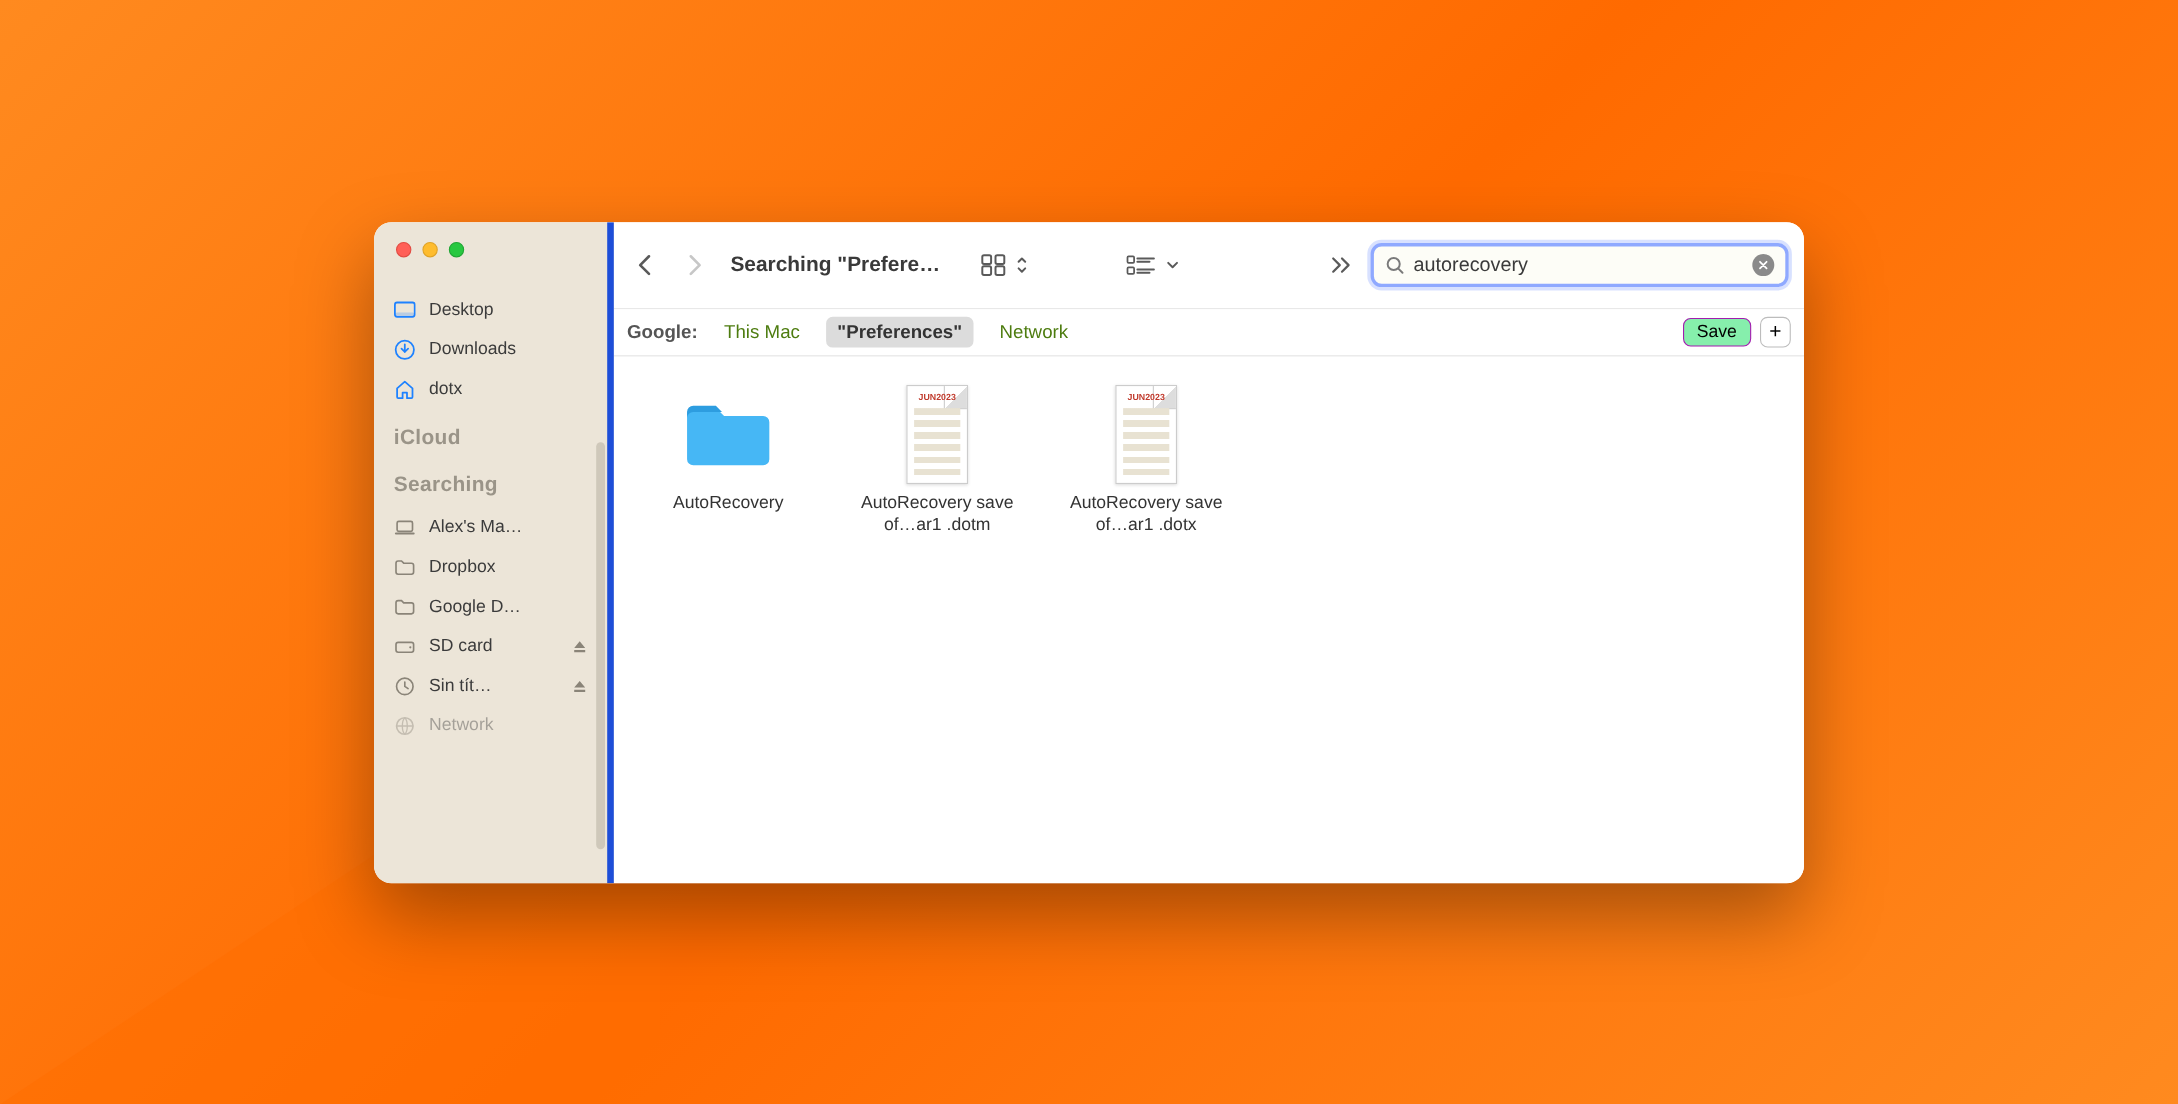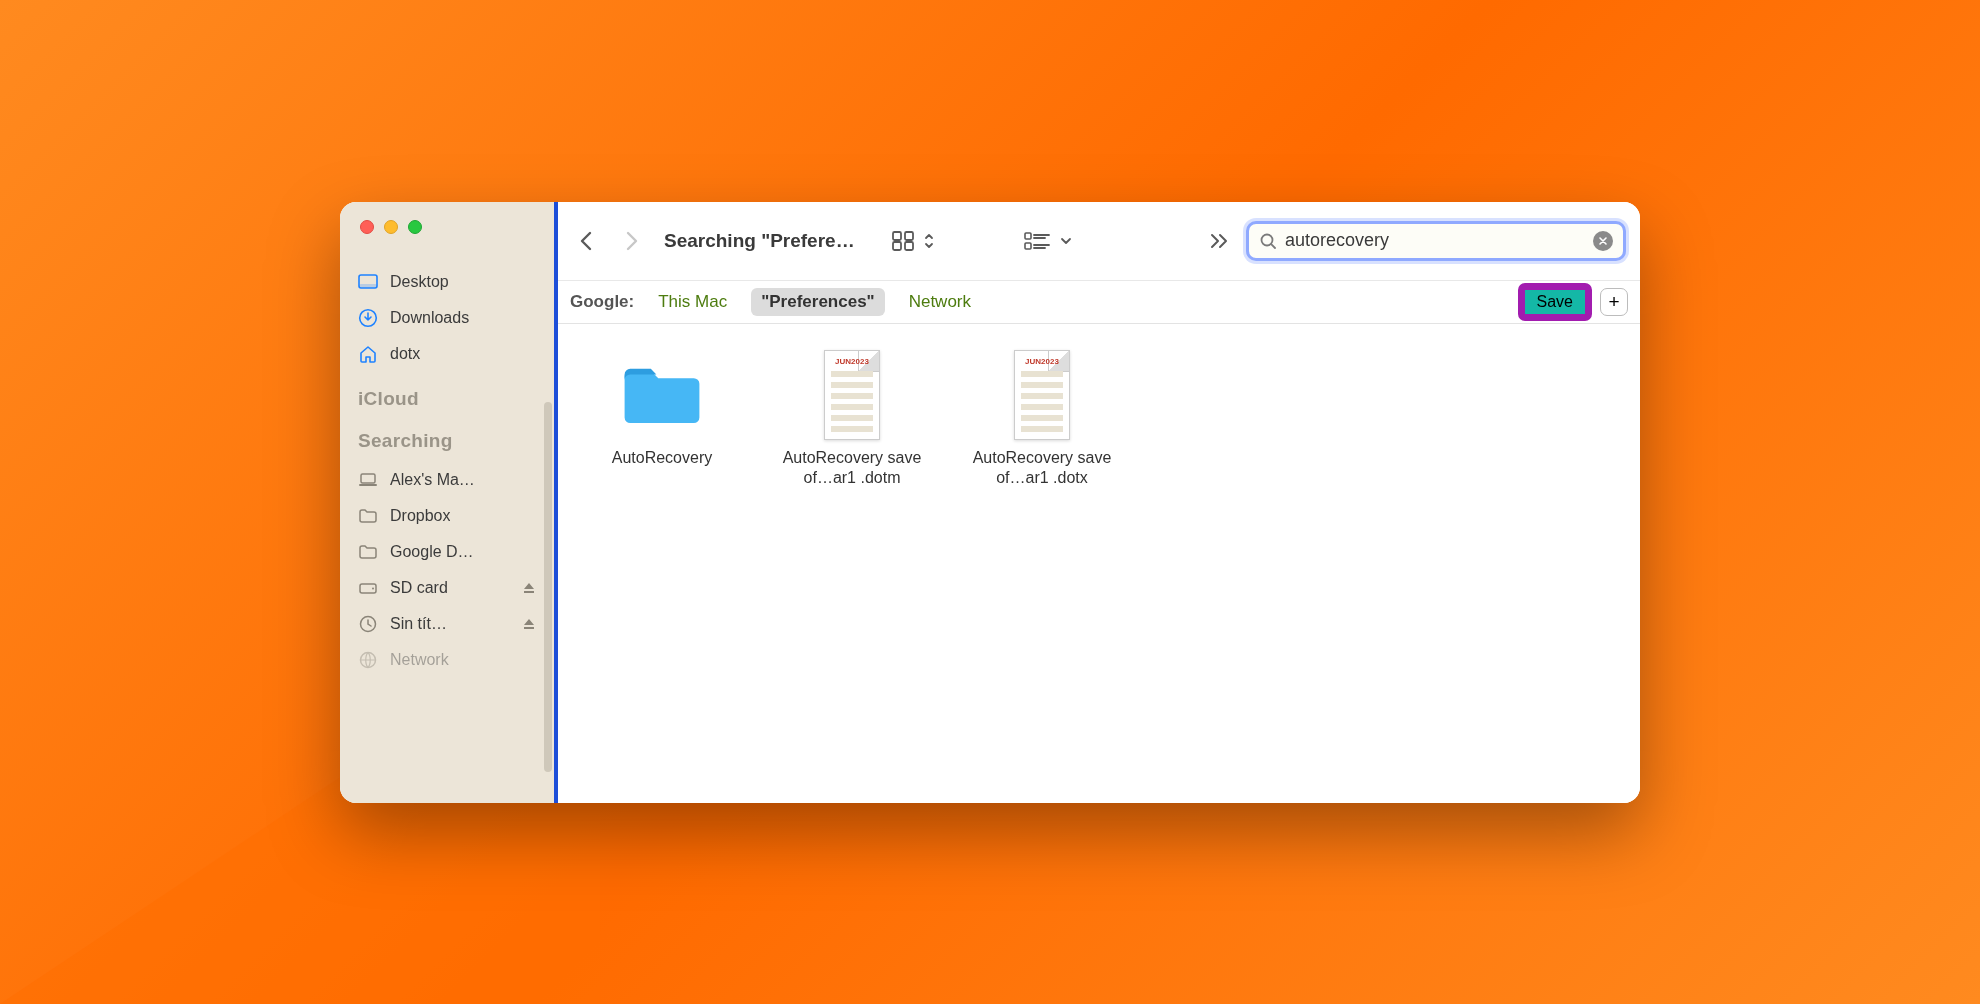--- a/index.html
+++ b/index.html
@@ -19,21 +19,21 @@
   background: #fff;
   border-radius: 16px;
   box-shadow: 0 30px 70px rgba(0,0,0,0.35);
   display: flex;
   overflow: hidden;
   position: relative;
 }
 .sidebar {
   width: 218px; height: 100%;
   background: #ece5d8;
-  border-right: 4px solid #1d4ed8;
+  border-right: 6px solid #1d4ed8;
   display: flex; flex-direction: column;
   padding-top: 18px;
   position: relative;
 }
 .traffic { display:flex; gap:10px; padding-left:20px; margin-bottom: 26px;}
 .tl { width:14px; height:14px; border-radius:50%; }
 .tl.red{background:#ff5f57;border:1px solid #e24b42;}
 .tl.yel{background:#febc2e;border:1px solid #e0a326;}
 .tl.grn{background:#28c840;border:1px solid #20a634;}
 .side-section { padding: 4px 0 2px 0; }
@@ -72,21 +72,21 @@
 }
 .clear-btn{width:20px;height:20px;border-radius:50%;background:#8a8a8a;display:flex;align-items:center;justify-content:center;}
 .scopebar{
   height:44px; border-bottom:1px solid #e3e3e3; border-top:1px solid #e8e8e8;
   display:flex; align-items:center; padding:0 12px; gap:14px; font-size:17px;
 }
 .scope-label{font-weight:700;color:#555;}
 .scope-opt{color:#4d7c0f;padding:4px 10px;border-radius:6px;}
 .scope-opt.sel{background:#dcdcdc;color:#333;font-weight:600;}
 .scope-right{margin-left:auto;display:flex;gap:8px;align-items:center;}
-.save-btn{border:7px solid #a21caf;border-radius:7px;padding:3px 12px;font-size:16px;background:#14b8a6;font-weight:500;}
+.save-btn{border:1px solid #a21caf;border-radius:7px;padding:3px 12px;font-size:16px;background:#86efac;font-weight:500;}
 .plus-btn{border:1px solid #bcbcbc;border-radius:7px;width:28px;height:28px;display:flex;align-items:center;justify-content:center;font-size:19px;background:#fff;}
 .content{flex:1; padding:28px 18px; display:flex; gap:18px; align-items:flex-start;}
 .file-item{width:172px; display:flex; flex-direction:column; align-items:center; gap:10px; text-align:center; font-size:16px; color:#333;}
 .file-icon{width:86px;height:86px;display:flex;align-items:center;justify-content:center;}
 .folder-svg{width:92px;height:72px;}
 .doc-thumb{
   width:56px;height:90px;background:#fff;border:1px solid #ccc;position:relative;
   box-shadow:0 1px 3px rgba(0,0,0,0.15);
 }
 .doc-thumb::before{

